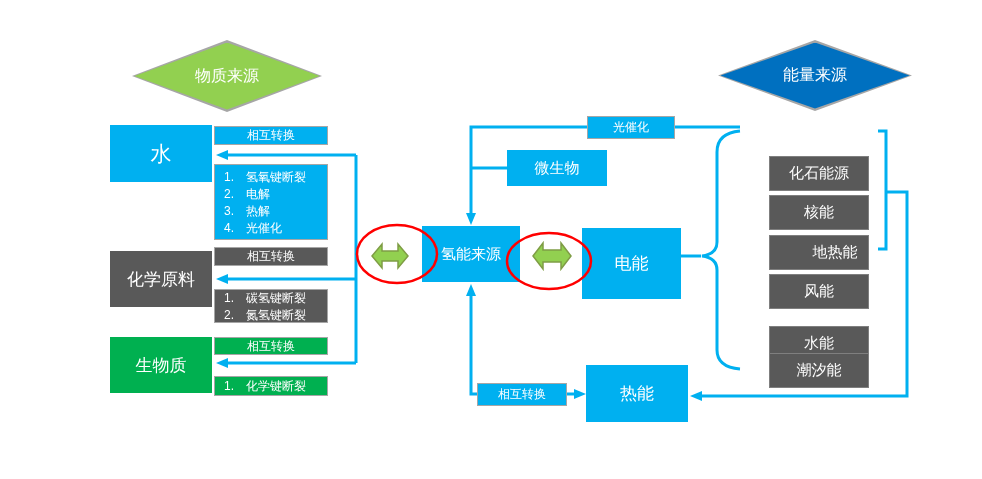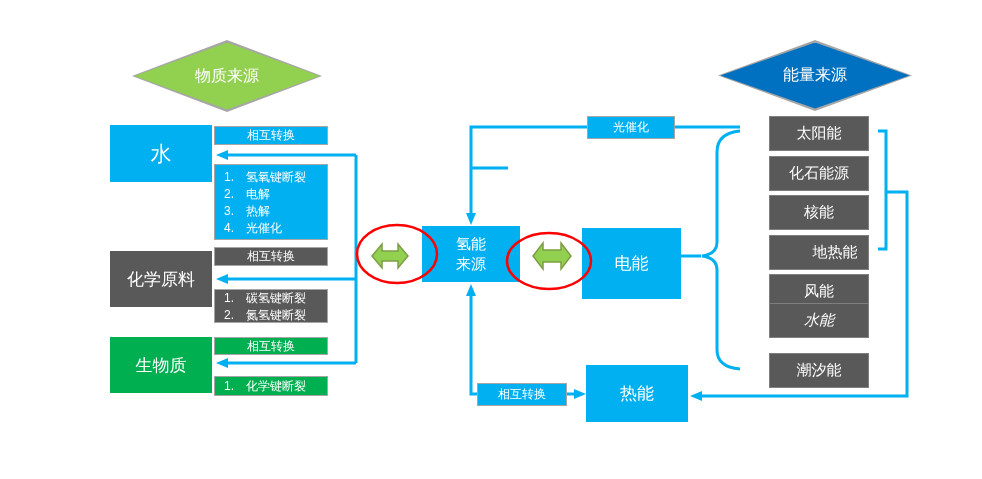--- a/index.html
+++ b/index.html
@@ -133,53 +133,53 @@
   <div class="box bg-green big2" style="left:110px;top:337px;width:102px;height:56px;">
     <span>生物质</span>
   </div>
   <div class="list bg-green" style="left:214px;top:376px;width:114px;height:20px;padding-top:1px;">
     <div class="mi">
         <span class="num">1.</span>
         <span>化学键断裂</span>
       </div>
   </div>
 
-  <div class="box bg-blue" style="left:422px;top:226px;width:98px;height:56px;flex-direction:column;">
+  <div class="box bg-blue" style="left:422px;top:226px;width:98px;height:56px;flex-direction:row;">
     <div class="hydro-line">氢能</div>
     <div class="hydro-line">来源</div>
+  </div>
+  <div class="box bg-blue mid" style="left:507px;top:150px;width:100px;height:36px;">
+    <span>微生物</span>
   </div>
   <div class="box bg-blue small-label" style="left:587px;top:116px;width:88px;height:23px;">
     <span>光催化</span>
   </div>
   <div class="box bg-blue big2" style="left:582px;top:228px;width:99px;height:71px;">
     <span>电能</span>
   </div>
   <div class="box bg-blue big2" style="left:586px;top:365px;width:102px;height:57px;">
     <span>热能</span>
   </div>
   <div class="box bg-blue small-label" style="left:477px;top:383px;width:90px;height:23px;">
     <span>相互转换</span>
   </div>
 
-  <div class="ebox" style="top:116px;">
-      <span>太阳能</span>
-    </div>
   <div class="ebox" style="top:155.5px;text-align:center;">
       <span>化石能源</span>
     </div>
   <div class="ebox" style="top:195px;">
       <span>核能</span>
     </div>
   <div class="ebox" style="top:234.5px;padding-left:32px;">
       <span>地热能</span>
     </div>
   <div class="ebox" style="top:274px;">
       <span>风能</span>
     </div>
-  <div class="ebox" style="top:303px;font-style:italic;">
+  <div class="ebox" style="top:326px;">
       <span>水能</span>
     </div>
   <div class="ebox" style="top:353px;">
       <span>潮汐能</span>
     </div>
 
   <svg class="layer" width="982" height="479" style="z-index:3">
     <ellipse cx="397" cy="254" rx="40" ry="29" fill="none" stroke="#FF0000" stroke-width="2.5"></ellipse>
     <ellipse cx="549" cy="261" rx="42" ry="28" fill="none" stroke="#FF0000" stroke-width="2.5"></ellipse>
     <polygon points="372,256 382,244 382,251 398,251 398,244 408,256 398,268 398,261 382,261 382,268" fill="#92D050" stroke="#7f9d45" stroke-width="1.5"></polygon>

